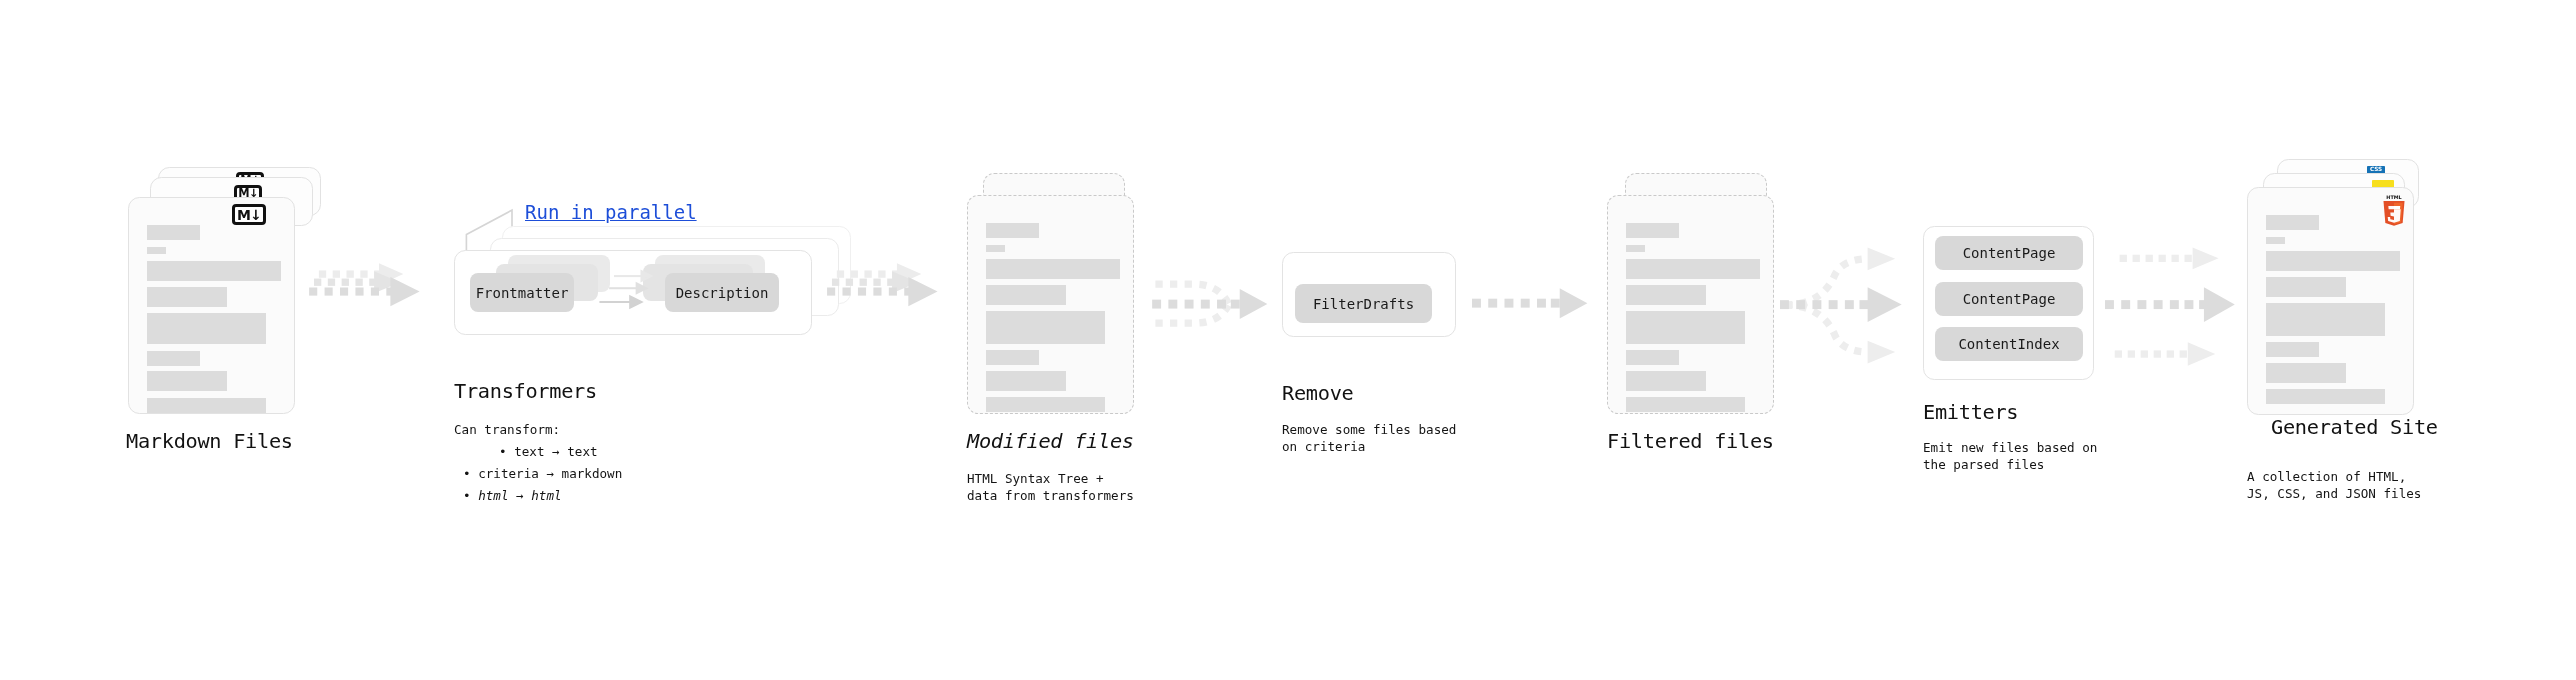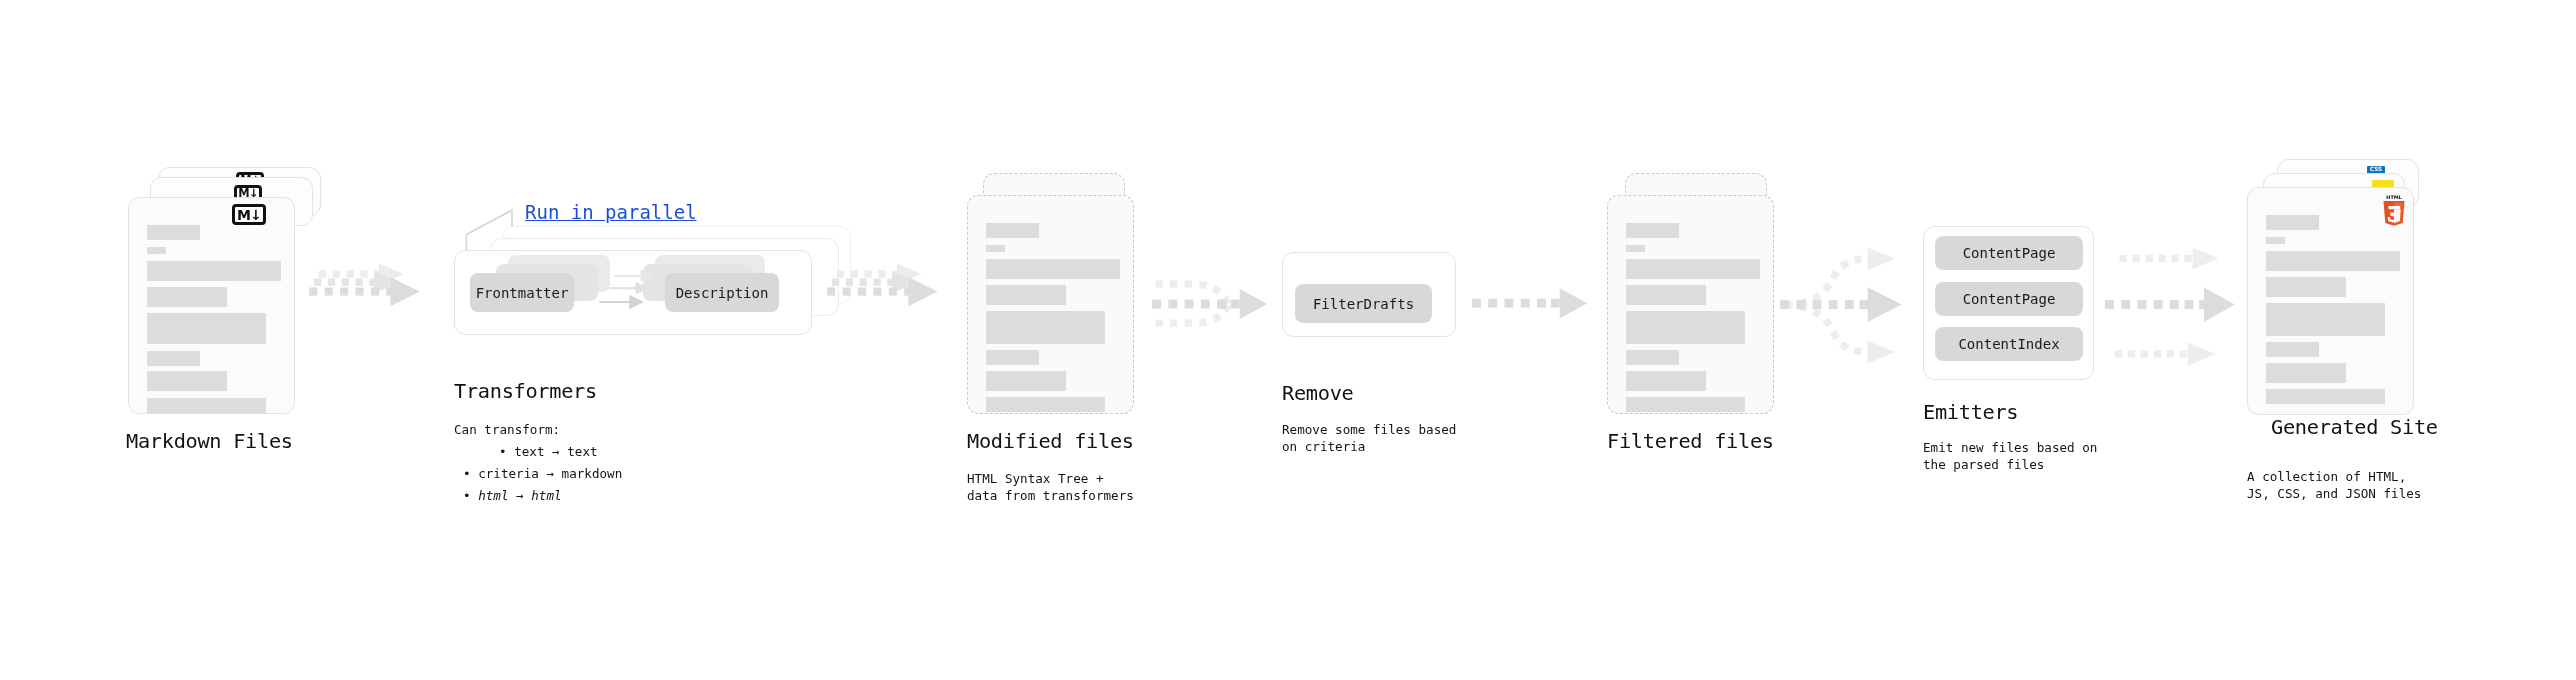--- a/index.html
+++ b/index.html
@@ -226,21 +226,21 @@
       <div class="skel" style="left:18px; top:27px;  width:53px;  height:15.4px;"></div>
       <div class="skel" style="left:18px; top:49px;  width:18.7px;  height:6.5px;"></div>
       <div class="skel" style="left:18px; top:63px;  width:134px; height:19.5px;"></div>
       <div class="skel" style="left:18px; top:89px; width:80px;  height:19.5px;"></div>
       <div class="skel" style="left:18px; top:115px; width:119px; height:32.5px;"></div>
       <div class="skel" style="left:18px; top:154px; width:53px;  height:14.6px;"></div>
       <div class="skel" style="left:18px; top:175px; width:80px;  height:19.5px;"></div>
       <div class="skel" style="left:18px; top:201px; width:119px; height:14.6px;"></div>
     </div>
   </div>
-  <div class="title" style="left:967px; top:429px;">Modified files</div>
+  <div class="title" style="left:967px; top:429px;font-style:italic;">Modified files</div>
   <div class="sub" style="left:967px; top:470px;">HTML Syntax Tree +
 data from transformers</div>
 
   <svg style="left:1144px; top:268px; width:138px; height:73px;" viewBox="0 0 170 90" width="138" height="73">
     <g fill="none" stroke="#ededed" stroke-width="9" stroke-dasharray="9 9" stroke-linecap="butt">
       <path d="M14,20 L62,20 Q92,20 104,44"></path>
       <path d="M14,68 L62,68 Q92,68 104,46"></path>
     </g>
     <g fill="#dcdcdc">
       <rect x="10" y="39" width="11" height="11"></rect>

